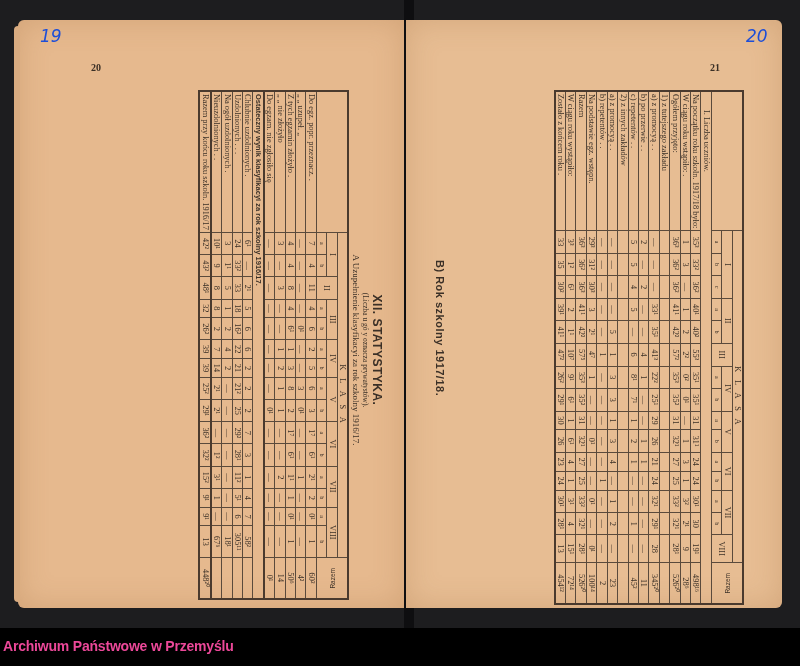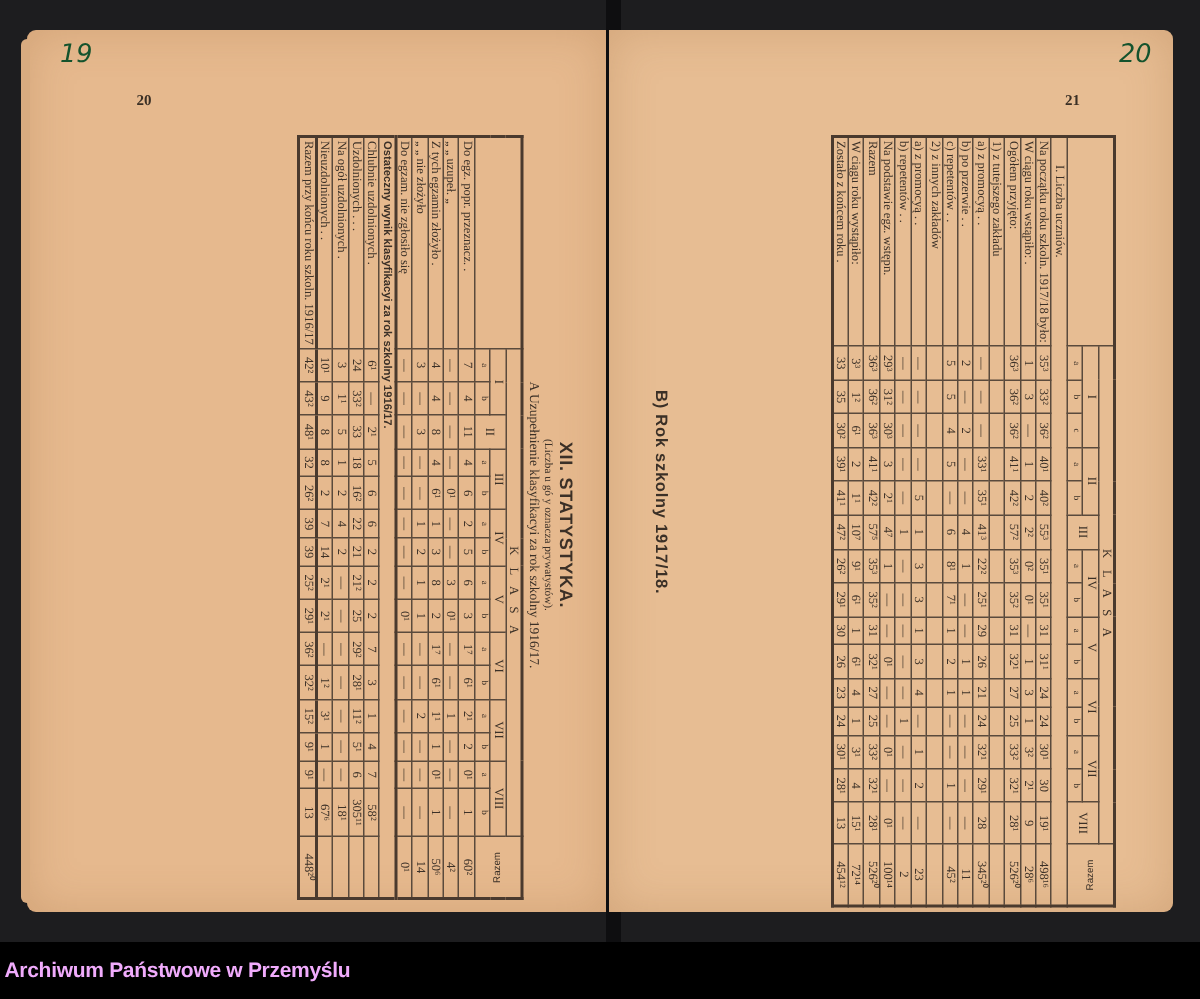--- a/index.html
+++ b/index.html
@@ -3,32 +3,32 @@
 <meta charset="utf-8">
 <style>
   html, body { margin:0; padding:0; }
   body { width:800px; height:666px; background:#000; position:relative; overflow:hidden; font-family:"Liberation Serif", serif; }
   .scan { position:absolute; left:0; top:0; width:800px; height:628px; background:#1d1d1f; }
   .binding { position:absolute; left:404px; top:0; width:10px; height:628px; background:#0e0e10; }
   .page { position:absolute; top:20px; height:588px; background:#e6b98e; box-shadow: inset 0 0 30px rgba(150,100,50,0.25); }
   .page.left { left:18px; width:386px; border-radius:6px 0 0 6px; }
   .page.left::before { content:""; position:absolute; left:-4px; top:6px; width:6px; height:576px; background:#d8ab80; border-radius:4px 0 0 4px; }
   .page.right { left:406px; width:376px; border-radius:0 6px 6px 0; background:#e7bd93; }
-  .hand { position:absolute; font-family:"DejaVu Sans", sans-serif; font-size:17px; color:#14532d; font-style:italic; font-weight:300; }
+  .hand { position:absolute; font-family:"DejaVu Sans", sans-serif; font-size:17px; color:#1d4ed8; font-style:italic; font-weight:300; }
   .pnum { position:absolute; font-size:10px; font-weight:bold; color:#3a2f25; }
   .rot { position:absolute; transform-origin: 0 0; transform: rotate(90deg); color:#3b3027; }
   table.stat { border-collapse:collapse; font-size:8.4px; color:#3b3027; }
   table.stat td, table.stat th { border:1px solid #5a4a3c; padding:0 2px; text-align:center; font-weight:normal; line-height:9.4px; }
   table.stat th.small { font-size:6px; }
   table.stat .lbl { text-align:left; white-space:nowrap; }
   table.stat .thick-top td { border-top:2px solid #4a3a2e; }
   .title { font-family:"Liberation Sans", sans-serif; font-weight:bold; font-size:12px; letter-spacing:0.5px; }
   .sub { font-size:7.5px; }
   .footer { position:absolute; left:0; top:628px; width:800px; height:38px; background:#000; }
-  .footer span { position:absolute; left:3px; top:10px; font-family:"Liberation Sans", sans-serif; font-weight:bold; font-size:14px; color:#f0abfc; letter-spacing:-0.2px; }
+  .footer span { position:absolute; left:3px; top:10px; font-family:"Liberation Sans", sans-serif; font-weight:bold; font-size:14px; color:#ec4899; letter-spacing:-0.2px; }
   .razem { font-family:"Liberation Sans", sans-serif; font-weight:bold; font-size:6.5px; }
 </style>
 </head>
 <body>
 
 <div class="scan">
   <div class="binding"></div>
 
   <div class="page left">
     <div class="hand" style="left:22px;top:6px;">19</div>

